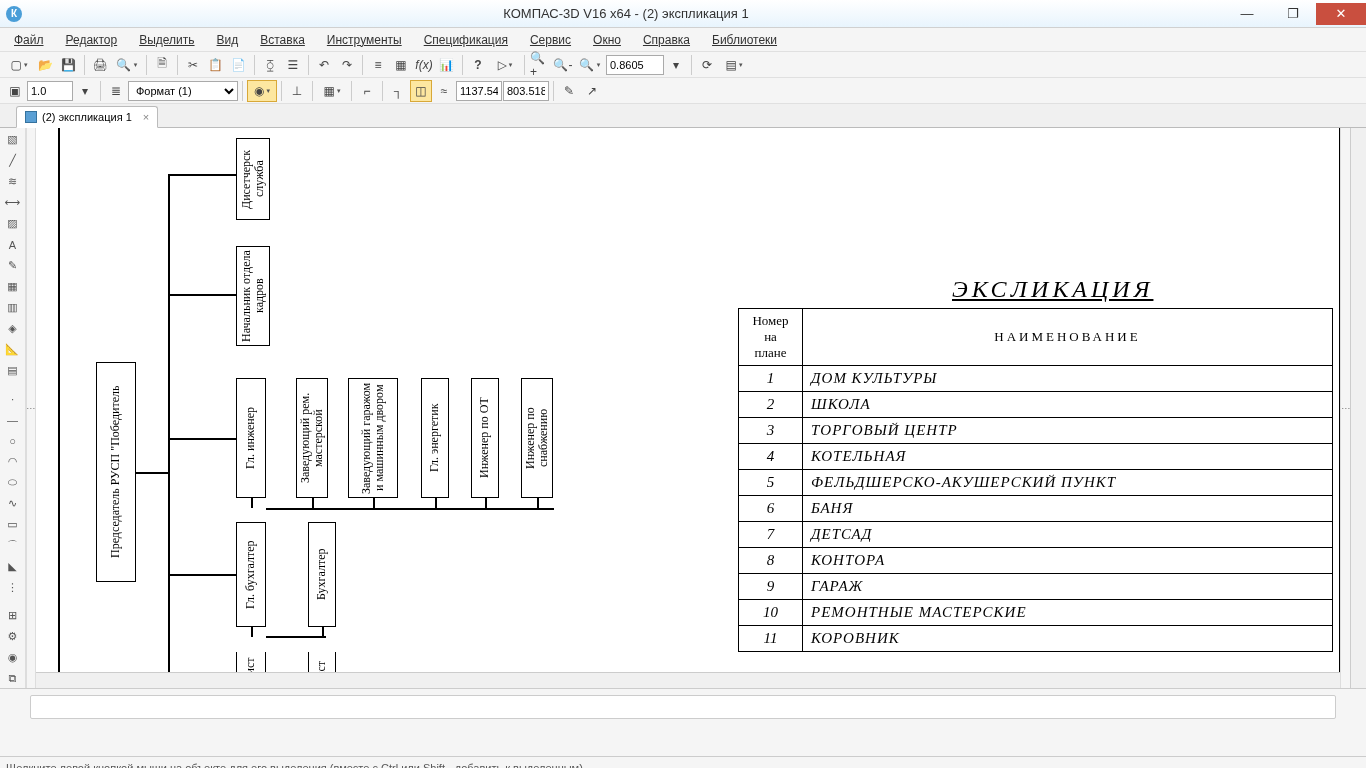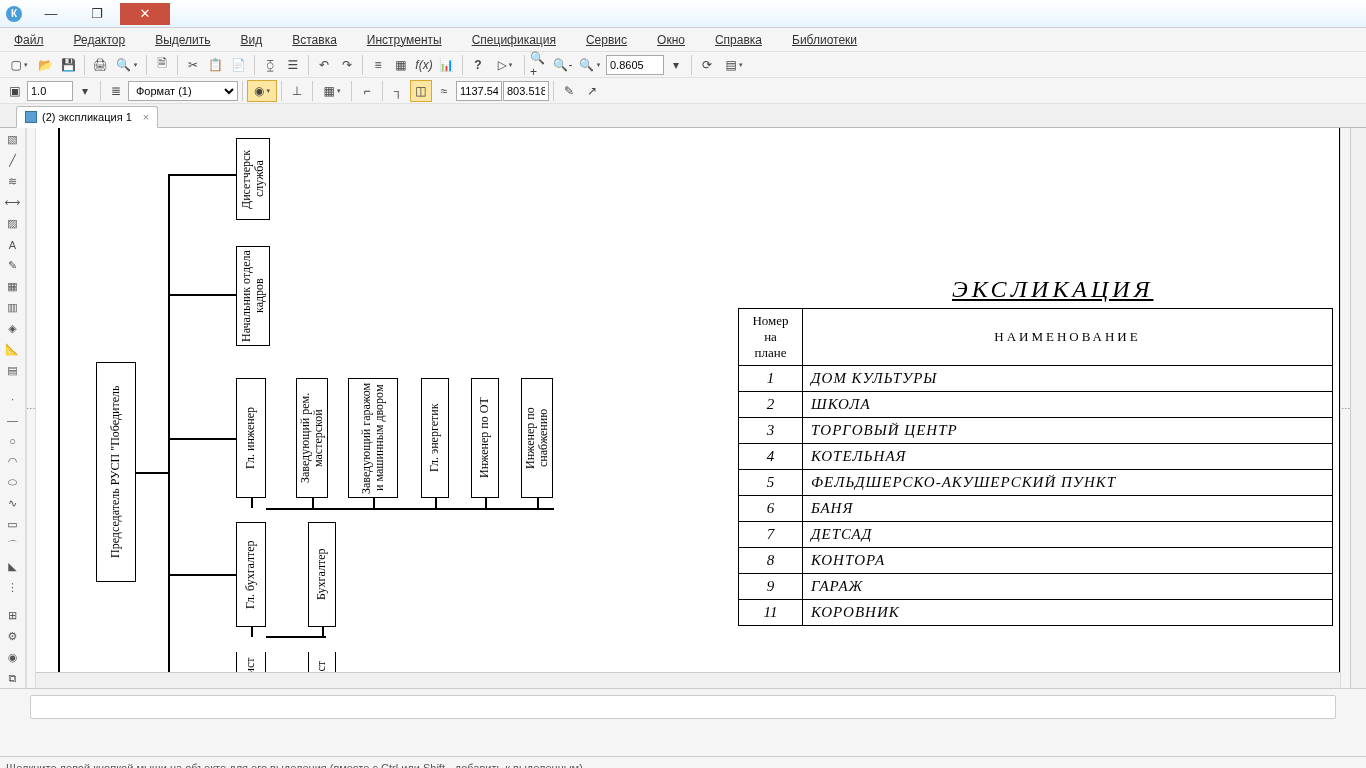--- a/index.html
+++ b/index.html
@@ -5,21 +5,21 @@
 * { box-sizing: border-box; margin: 0; padding: 0; }
 body { font-family: "Segoe UI", Tahoma, sans-serif; font-size: 12px; background: #fff; overflow: hidden; width: 1366px; height: 768px; }
 
 .titlebar { height: 28px; background: linear-gradient(#fff, #e8f4fd); display: flex; align-items: center; border-bottom: 1px solid #d0d0d0; }
 .titlebar .app-icon { width: 16px; height: 16px; margin: 0 6px; background: #4a9ed8; border-radius: 50%; display:flex;align-items:center;justify-content:center;color:#fff;font-size:10px;font-weight:bold; }
 .titlebar .title-text { flex: 1; text-align: center; font-size: 13px; color: #333; }
 .titlebar .win-btns { display: flex; }
 .titlebar .win-btn { width: 46px; height: 22px; display: flex; align-items: center; justify-content: center; font-size: 13px; color:#333; }
 .titlebar .win-btn.close { background: #c94f3f; color: #fff; width: 50px; height:22px;}
 
-.menubar { height: 24px; background: #f5f5f5; display: flex; align-items: center; padding: 0 6px; gap: 14px; border-bottom: 1px solid #e0e0e0; }
+.menubar { height: 24px; background: #f5f5f5; display: flex; align-items: center; padding: 0 6px; gap: 6px; border-bottom: 1px solid #e0e0e0; }
 .menubar .menu-item { padding: 2px 8px; font-size: 12px; color: #333; cursor: default; }
 .menubar .menu-item u { text-decoration: underline; }
 
 .toolbar { height: 26px; background: #f5f5f5; display: flex; align-items: center; padding: 0 4px; gap: 1px; border-bottom: 1px solid #e0e0e0; }
 .toolbar .tbtn { width: 22px; height: 22px; display: flex; align-items: center; justify-content: center; font-size: 12px; color: #444; border: 1px solid transparent; cursor: default; }
 .toolbar .tbtn.drop { width: 30px; }
 .toolbar .tbtn.drop::after { content: "▾"; font-size: 7px; margin-left: 2px; color: #555; }
 .toolbar .sep { width: 1px; height: 20px; background: #ccc; margin: 0 3px; }
 .toolbar .tinput { height: 20px; font-size: 11px; padding: 0 3px; border: 1px solid #aaa; background: #fff; }
 .toolbar select.tinput { height: 20px; }
@@ -65,20 +65,21 @@
 
 .ic-orange{color:#d88a2a;} .ic-blue{color:#3a7ab8;} .ic-green{color:#3a9b3a;} .ic-red{color:#c0392b;} .ic-purple{color:#8e44ad;}
 
 .tbtn.active { background:#fde7a0; border:1px solid #d8a838; }
 </style>
 </head>
 <body>
 
 <div class="titlebar">
   <div class="app-icon">К</div>
+  <div class="title-text">КОМПАС-3D V16  x64 - (2) экспликация 1</div>
   <div class="win-btns">
     <div class="win-btn">—</div>
     <div class="win-btn">❐</div>
     <div class="win-btn close">✕</div>
   </div>
 </div>
 
 <div class="menubar">
   <div class="menu-item"><u>Файл</u></div>
   <div class="menu-item"><u>Редактор</u></div>
@@ -287,20 +288,24 @@
             </tr>
             <tr>
               <td class="num">8</td>
               <td class="name">КОНТОРА</td>
             </tr>
             <tr>
               <td class="num">9</td>
               <td class="name">ГАРАЖ</td>
             </tr>
             <tr>
+              <td class="num">10</td>
+              <td class="name">РЕМОНТНЫЕ МАСТЕРСКИЕ</td>
+            </tr>
+            <tr>
               <td class="num">11</td>
               <td class="name">КОРОВНИК</td>
             </tr>
           </tbody>
       </table>
 
       <div class="hscroll"></div>
     </div>
   </div>
 

